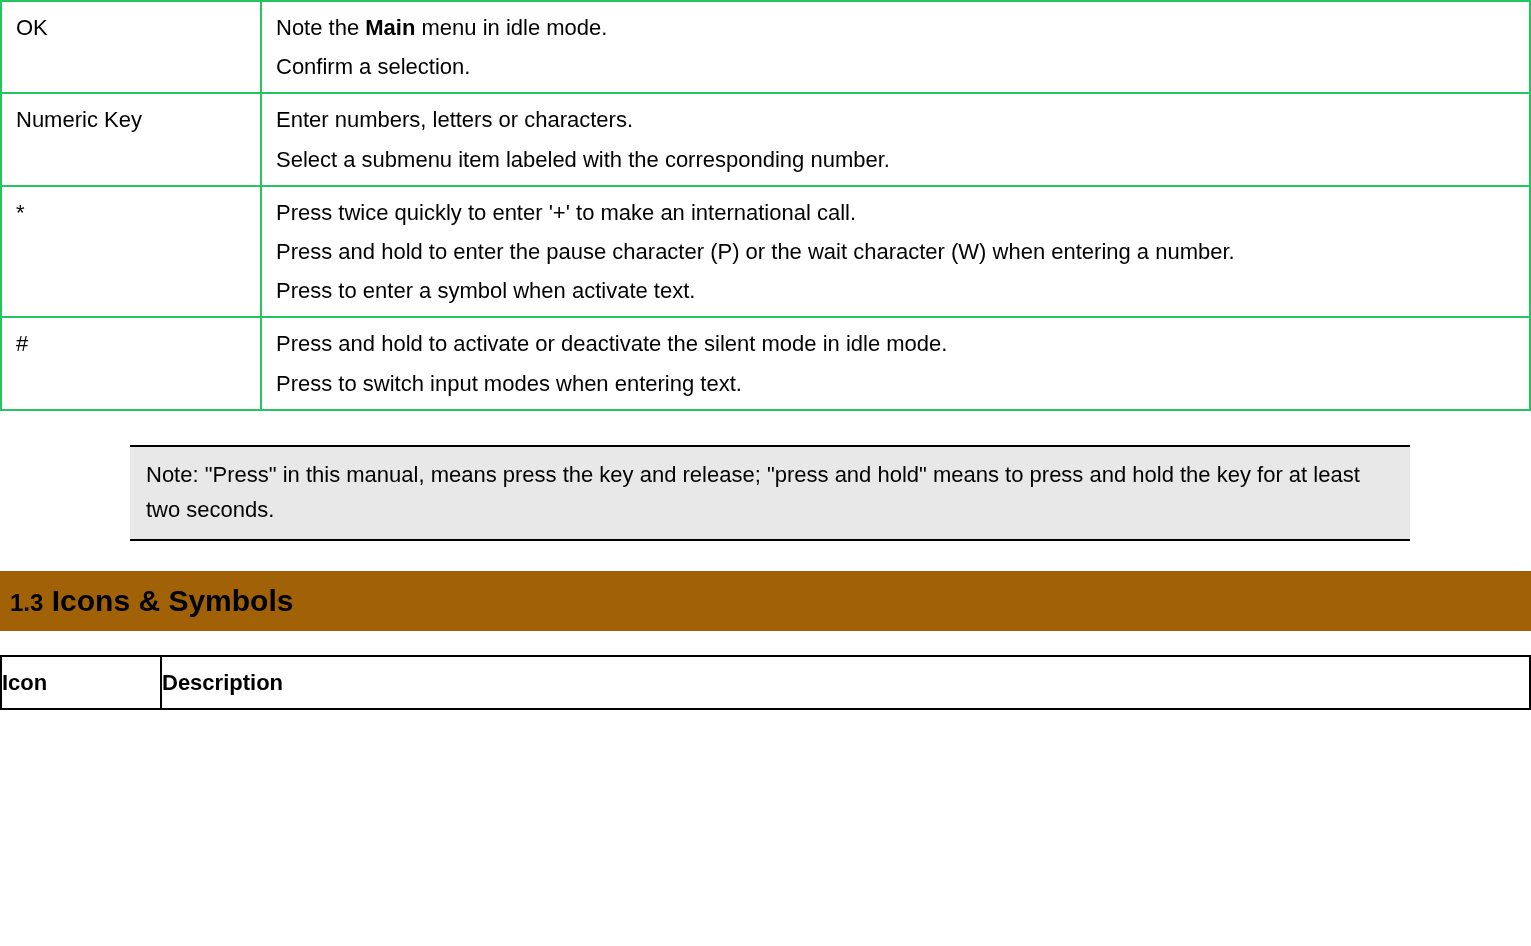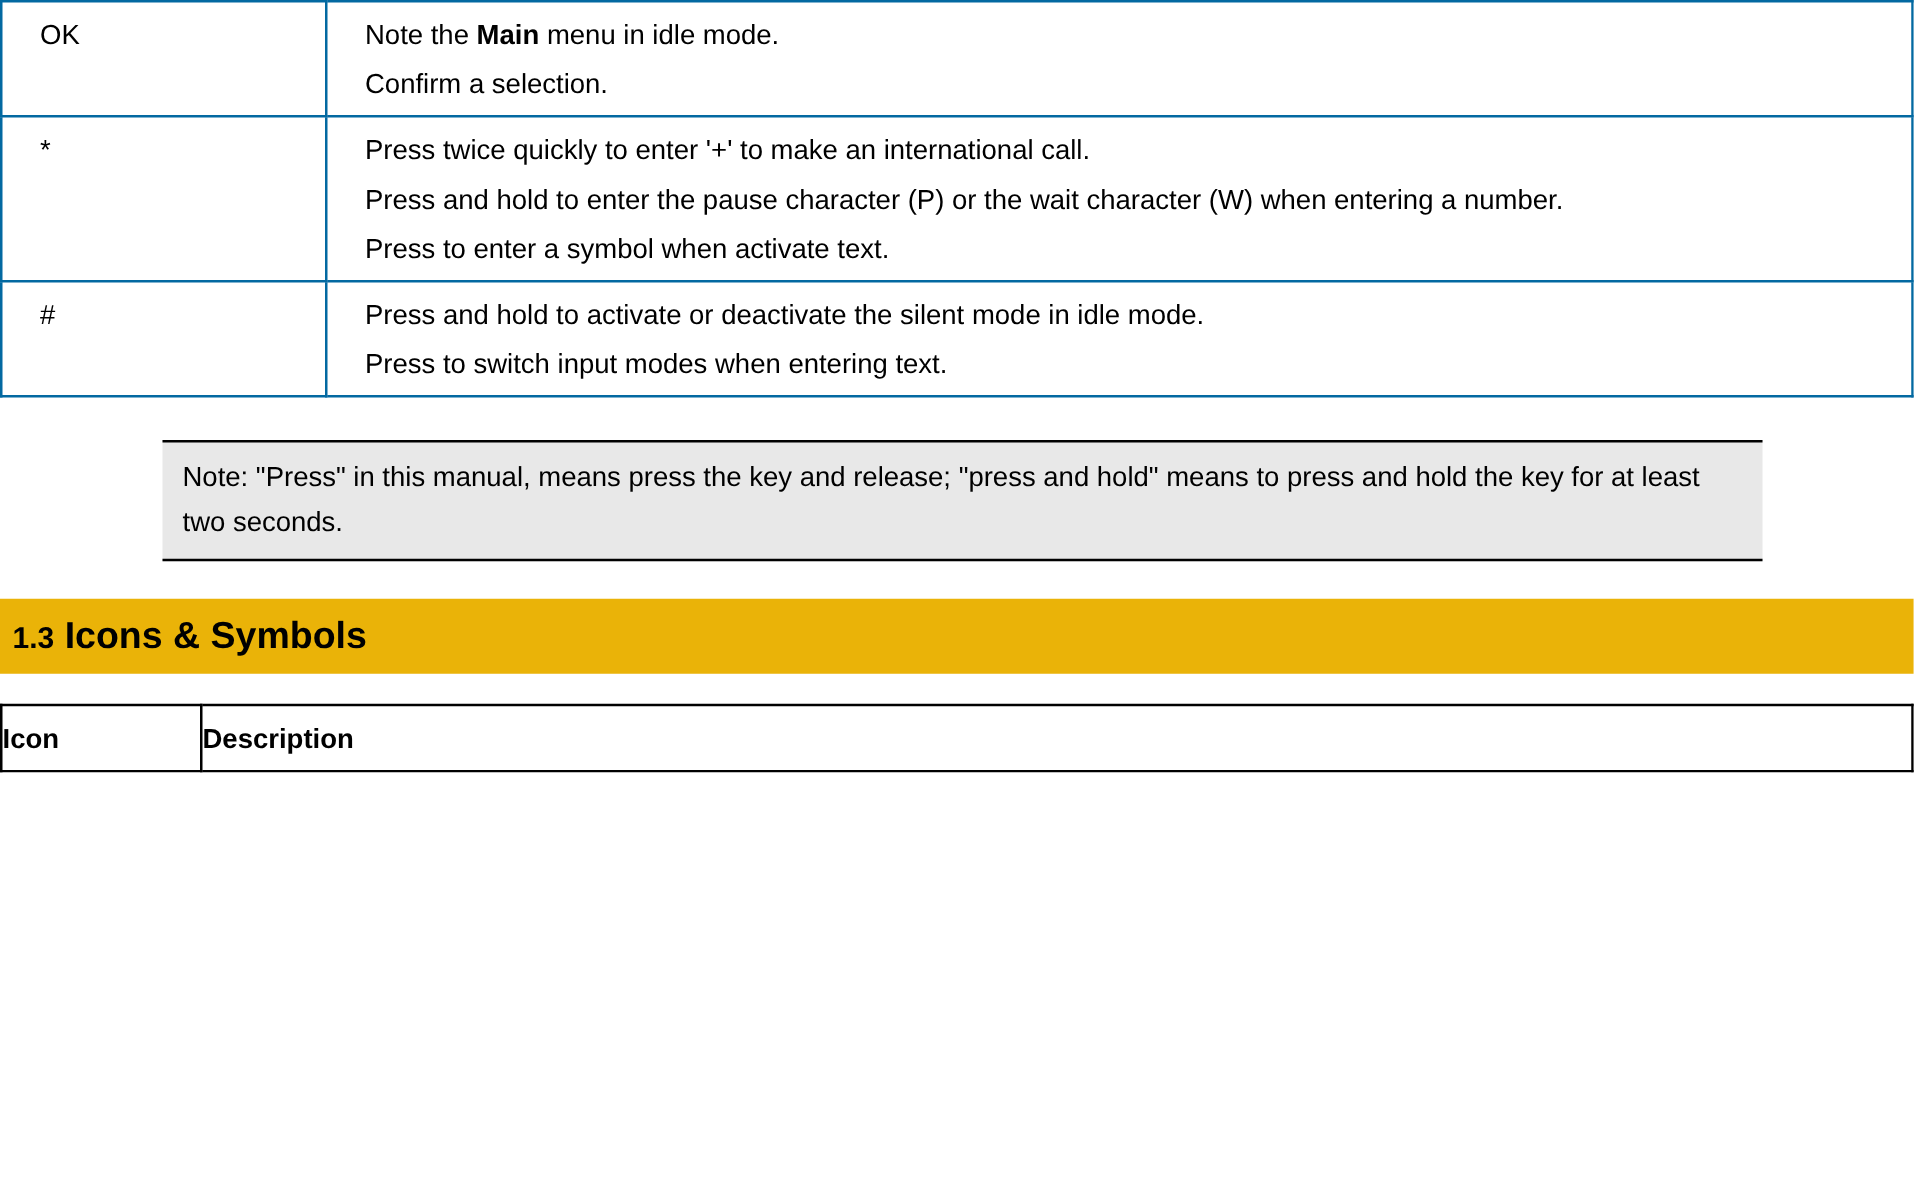--- a/index.html
+++ b/index.html
@@ -12,22 +12,22 @@
       margin: 0;
       padding: 0;
       width: 1531px;
     }
     table.keys {
       border-collapse: collapse;
       width: 100%;
       margin: 0;
     }
     table.keys td {
-      border: 2px solid #0369a1;
-      padding: 8px 30px;
+      border: 2px solid #22c55e;
+      padding: 8px 14px;
       vertical-align: top;
     }
     table.keys td.key-col {
       width: 260px;
     }
     table.keys td.desc-col p {
       margin: 0 0 4px 0;
     }
     table.keys td.desc-col p:last-child { margin-bottom: 0; }
     .b { font-weight: bold; margin-top: 40px; }
@@ -35,21 +35,21 @@
       margin: 34px 0 0 130px;
       width: 1280px;
     }
     .note {
       background: #e8e8e8;
       border-top: 2px solid #000;
       border-bottom: 2px solid #000;
       padding: 10px 16px 12px 16px;
     }
     .section-heading {
-      background: #eab308;
+      background: #a16207;
       margin: 30px 0 24px 0;
       padding: 6px 10px;
       font-size: 30px;
       font-weight: bold;
     }
     .section-heading .num { font-size: 24px; vertical-align: baseline; }
     table.icons {
       border-collapse: collapse;
       width: 100%;
     }
@@ -64,20 +64,27 @@
 </head>
 <body>
 
 <table class="keys">
   <tbody id="keys-tbody">
       <tr>
         <td class="key-col">OK</td>
         <td class="desc-col">
           <p><span>Note the </span><span class="b">Main</span><span> menu in idle mode.</span></p>
           <p>Confirm a selection.</p>
+        </td>
+      </tr>
+      <tr>
+        <td class="key-col">Numeric Key</td>
+        <td class="desc-col">
+          <p>Enter numbers, letters or characters.</p>
+          <p>Select a submenu item labeled with the corresponding number.</p>
         </td>
       </tr>
       <tr>
         <td class="key-col">*</td>
         <td class="desc-col">
           <p>Press twice quickly to enter '+' to make an international call.</p>
           <p>Press and hold to enter the pause character (P) or the wait character (W) when entering a number.</p>
           <p>Press to enter a symbol when activate text.</p>
         </td>
       </tr>

